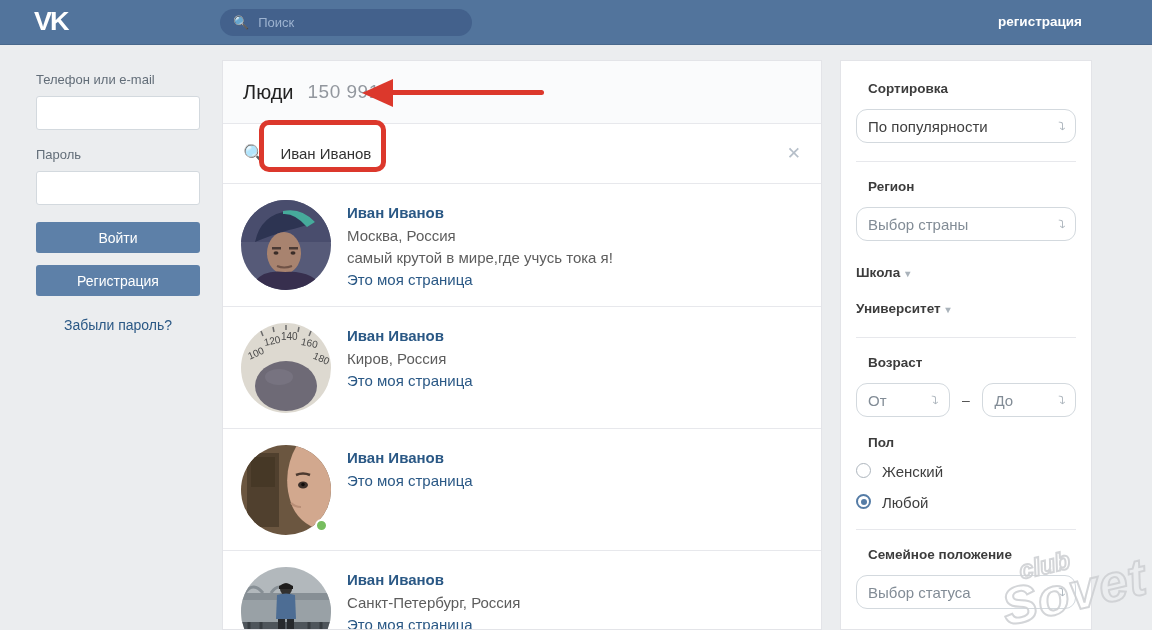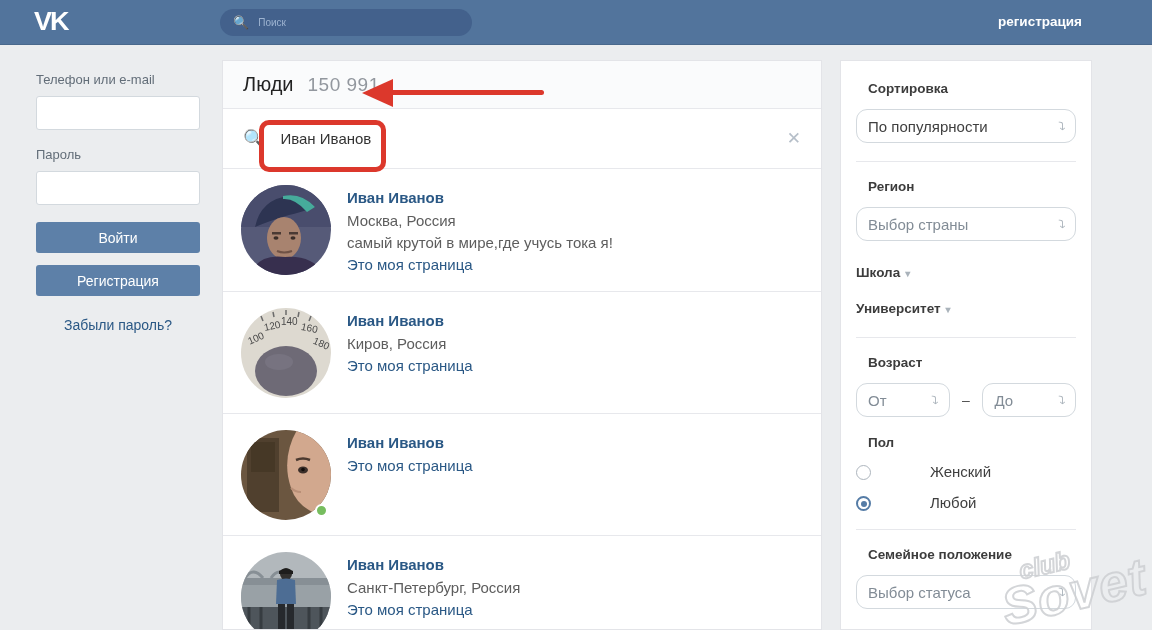--- a/index.html
+++ b/index.html
@@ -24,21 +24,21 @@
     transform:scaleY(0.95);
   }
   .top-search {
     position:absolute; left:220px; top:9px; width:252px; height:27px;
     background:#43618c; border-radius:14px;
     display:flex; align-items:center; padding:0 13px;
   }
   .top-search .mag { color:#9db3d0; font-size:13px; margin-right:9px; }
   .top-search input {
     flex:1; background:transparent; border:none; outline:none;
-    color:#d6e0ef; font-size:10px; font-family:inherit;
+    color:#d6e0ef; font-size:13px; font-family:inherit;
   }
   .top-search input::placeholder { color:#9db3d0; }
   .reg-link {
     position:absolute; right:70px; top:14px;
     color:#fff; font-weight:bold; font-size:13.5px; cursor:pointer;
   }
 
   
   .login-col { position:absolute; left:36px; top:72px; width:164px; }
   .login-col label { display:block; color:#626d78; font-size:13px; margin-bottom:9px; }
@@ -57,21 +57,21 @@
     display:block; text-align:center; margin-top:21px;
     color:#2a5885; font-size:14px; cursor:pointer; text-decoration:none;
   }
 
   
   .main-panel {
     position:absolute; left:222px; top:60px; width:600px; height:570px;
     background:#fff; border:1px solid #e3e4e8; overflow:hidden;
   }
   .title-row {
-    height:48px; background:#fafbfc; border-bottom:1px solid #e7e8ec;
+    height:63px; background:#fafbfc; border-bottom:1px solid #e7e8ec;
     display:flex; align-items:center; padding:0 20px;
   }
   .title-row .ptitle { font-size:20px; color:#222; }
   .title-row .pcount { font-size:19px; color:#92979e; margin-left:14px; letter-spacing:0.5px; }
   .search-row {
     height:60px; border-bottom:1px solid #e7e8ec;
     display:flex; align-items:center; padding:0 20px; position:relative;
   }
   .search-row .mag2 { color:#a9b1ba; font-size:18px; margin-right:15px; }
   .search-row input {
@@ -110,21 +110,21 @@
     padding:0 11px; font-size:15px; color:#3f3f3f; cursor:pointer;
   }
   .fselect.ph { color:#828c96; }
   .chev { color:#aab3bb; font-size:11px; transform:scaleX(1.4); }
   .fdivider { height:1px; background:#e7e8ec; margin:18px 0 17px; }
   .fcollapse { font-weight:bold; color:#3c3c3c; font-size:13.5px; margin:0 0 21px; cursor:pointer; }
   .fcollapse .chev-s { color:#aab3bb; font-size:10px; margin-left:5px; }
   .age-row { display:flex; align-items:center; margin-bottom:8px; }
   .age-row .fselect { width:100px; }
   .age-dash { width:36px; text-align:center; color:#555; }
-  .radio-row { display:flex; align-items:flex-end; margin-bottom:14px; cursor:pointer;gap:48px; }
+  .radio-row { display:flex; align-items:flex-start; margin-bottom:14px; cursor:pointer; }
   .radio {
     width:15px; height:15px; border:1px solid #adb5bd; border-radius:50%;
     background:#fff; margin-right:11px; flex:none; position:relative;
   }
   .radio.checked { border:2px solid #557ca6; }
   .radio.checked::after {
     content:""; position:absolute; left:2.5px; top:2.5px; width:6px; height:6px;
     background:#557ca6; border-radius:50%;
   }
   .radio-label { font-size:15px; color:#3f3f3f; }

